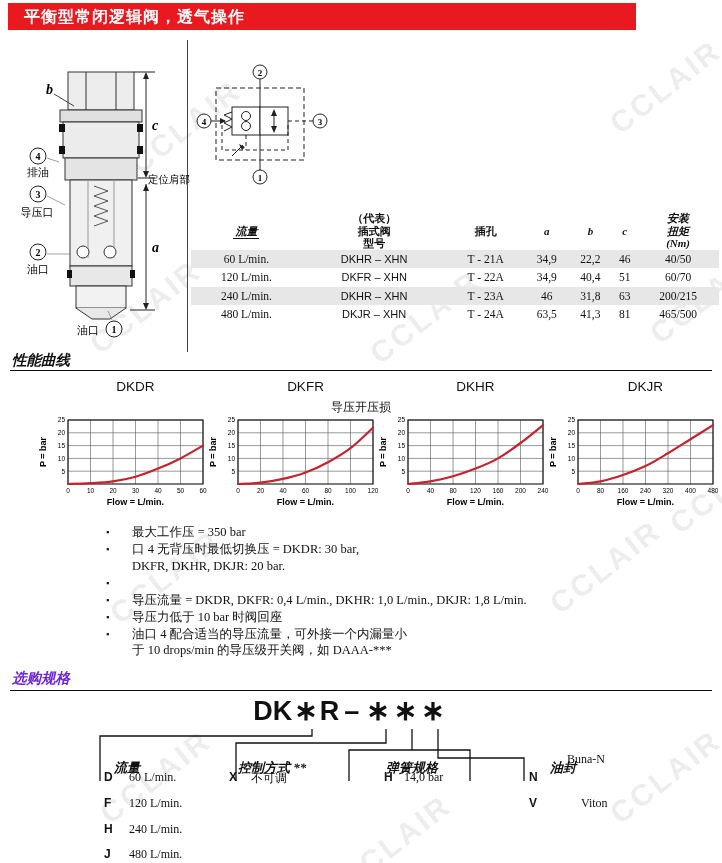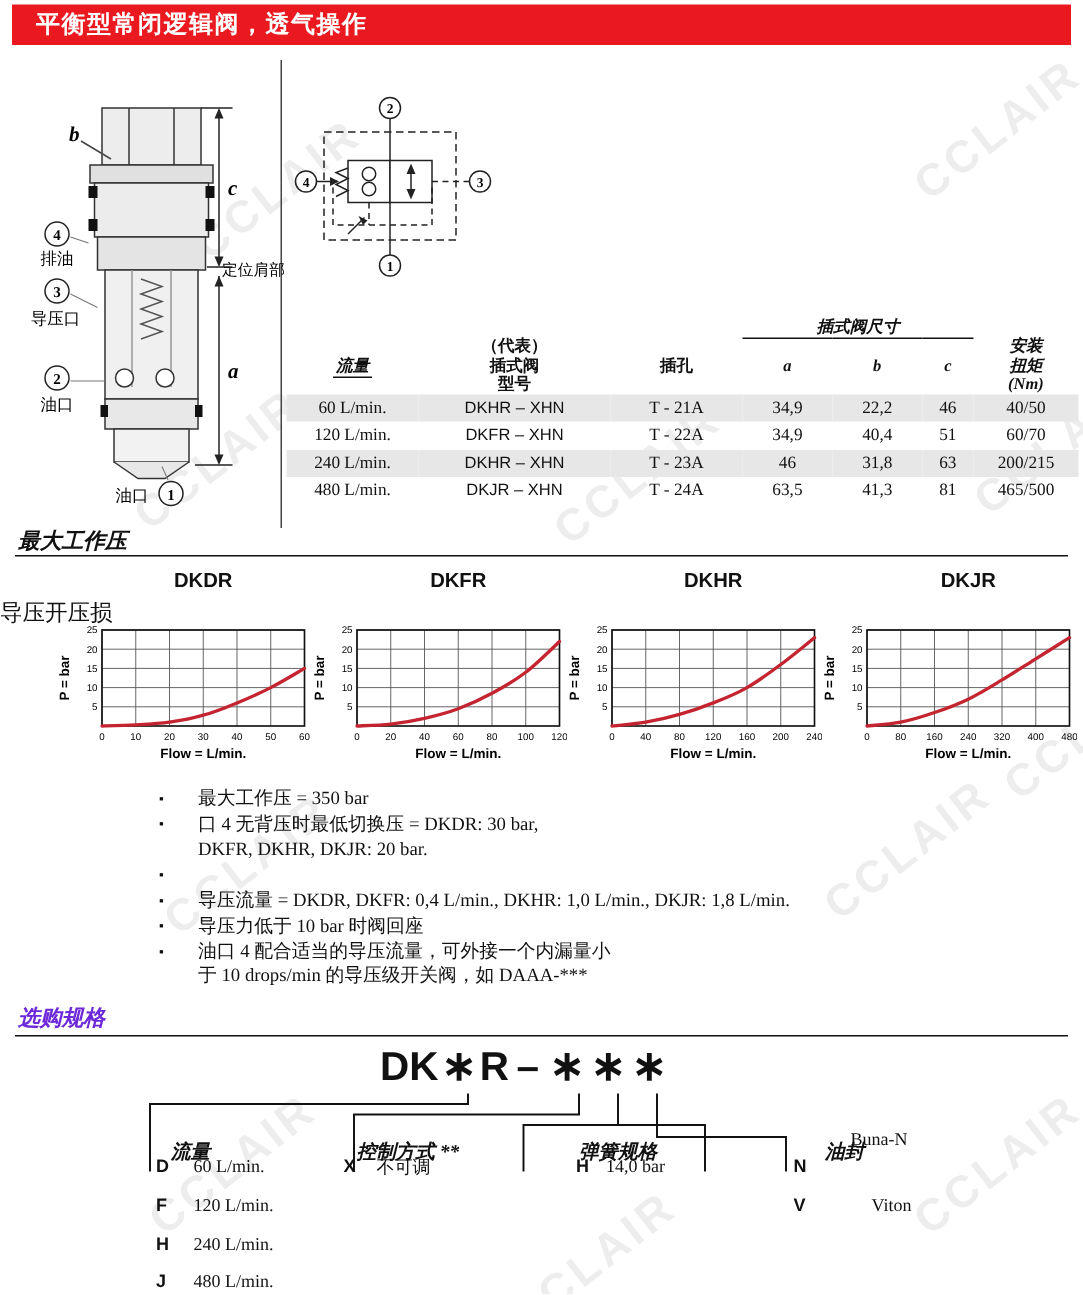--- a/index.html
+++ b/index.html
@@ -4,21 +4,21 @@
 <style>
   html,body{margin:0;padding:0;background:#fff;}
   #page{position:relative;width:722px;height:863px;background:#fff;overflow:hidden;
         font-family:"Liberation Serif", serif;color:#111;}
   .abs{position:absolute;}
   
   .wm{position:absolute;font-family:"Liberation Sans",sans-serif;font-weight:bold;
       font-size:30px;letter-spacing:3px;color:rgba(200,200,200,0.33);
       transform:rotate(-38deg);white-space:nowrap;pointer-events:none;}
   
-  .header-bar{position:absolute;left:8px;top:3px;width:706px;height:27px;background:#e9191f;}
+  .header-bar{position:absolute;left:8px;top:3px;width:628px;height:27px;background:#e9191f;}
   .header-title{color:#fff;font-family:"Liberation Serif",serif;font-weight:bold;
       font-size:16px;line-height:27px;padding-left:16px;letter-spacing:1px;}
   .col-divider{position:absolute;left:187px;top:40px;width:1px;height:312px;background:#444;}
   
   .section-title{position:absolute;left:12px;font-weight:bold;font-style:italic;font-size:14.5px;}
   .rule{position:absolute;left:10px;width:702px;border:none;border-top:1.6px solid #111;margin:0;}
   .red{color:#6d28d9;}
   
   #spec-table{position:absolute;left:191px;top:212px;width:528px;border-collapse:collapse;
       font-size:11.5px;}
@@ -26,22 +26,22 @@
   #spec-table thead td{font-weight:bold;font-size:11px;line-height:12.5px;}
   .th-pre{white-space:pre-line;}
   .grp-hdr{font-style:italic;border-bottom:1.2px solid #111;}
   .th-underline{border-bottom:1px solid #111;padding:0 2px 1px 2px;}
   .ital{font-style:italic;}
   #spec-table tbody tr{height:18.5px;}
   #spec-table tbody tr.shaded{background:#e7e7e7;}
   .cell-model{font-family:"Liberation Sans",sans-serif;font-weight:bold;font-size:11px;}
   
   .chart-title{position:absolute;top:379px;width:172px;text-align:center;padding-left:27px;
-      font-family:"Liberation Sans",sans-serif;font-weight:bold;font-size:13.5px;box-sizing:border-box;}
-  .chart-subtitle{position:absolute;left:0;top:399px;width:722px;text-align:left;font-size:15px;}
+      font-family:"Liberation Sans",sans-serif;font-weight:normal;font-size:13.5px;box-sizing:border-box;}
+  .chart-subtitle{position:absolute;left:0;top:399px;width:722px;text-align:center;font-size:12px;}
   .chart{position:absolute;top:414px;width:172px;height:100px;}
   
   #notes{position:absolute;left:106px;top:524px;width:588px;}
   .note-row{display:flex;align-items:flex-start;margin-bottom:0.5px;}
   .note-marker{width:26px;font-size:9px;line-height:16.5px;flex:0 0 26px;}
   .note-text{font-size:12.5px;line-height:16.5px;white-space:pre-line;}
   
   .order-code{position:absolute;left:240px;top:694px;width:220px;text-align:center;
       font-family:"Liberation Sans",sans-serif;font-weight:bold;font-size:27px;white-space:nowrap;}
   .code-part{margin:0 0;}
@@ -171,27 +171,20 @@
     <circle cx="68" cy="117" r="7" fill="#fff" stroke="#222"></circle>
     <text x="68" y="120.5" font-size="9" font-weight="bold" text-anchor="middle">1</text>
     <circle cx="12" cy="61" r="7" fill="#fff" stroke="#222"></circle>
     <text x="12" y="64.5" font-size="9" font-weight="bold" text-anchor="middle">4</text>
     <circle cx="128" cy="61" r="7" fill="#fff" stroke="#222"></circle>
     <text x="128" y="64.5" font-size="9" font-weight="bold" text-anchor="middle">3</text>
   </svg>
 
   <table id="spec-table">
     <thead>
-      <tr>
-        <td style="width:88px"></td>
-          <td style="width:128px"></td>
-          <td style="width:88px"></td>
-        <td colspan="3" class="grp-hdr" style="width:154px">插式阀尺寸</td>
-        <td style="width:70px"></td>
-      </tr>
       <tr>
         <td><span class="th-underline ital">流量</span></td>
         <td class="th-pre">（代表）
 插式阀
 型号</td>
         <td>插孔</td>
         <td class="ital">a</td>
         <td class="ital">b</td>
         <td class="ital">c</td>
         <td class="th-pre ital">安装
@@ -232,21 +225,21 @@
           <td class="cell-model">DKJR – XHN</td>
           <td>T - 24A</td>
           <td>63,5</td>
           <td>41,3</td>
           <td>81</td>
           <td>465/500</td>
         </tr>
       </tbody>
   </table>
 
-  <div class="section-title" style="top:351px">最大工作压</div>
+  <div class="section-title" style="top:351px">性能曲线</div>
   <hr class="rule" style="top:370px">
   <div class="chart-subtitle">导压开压损</div>
   <div id="charts-area">
       <div class="chart-title" style="left: 36px;">DKDR</div>
       <div class="chart" style="left: 36px;"><svg width="172" height="100" viewBox="0 0 172 100">
           <line x1="32" y1="6" x2="32" y2="70" stroke="#555" stroke-width="0.6"></line>
           <line x1="54.5" y1="6" x2="54.5" y2="70" stroke="#555" stroke-width="0.6"></line>
           <line x1="77" y1="6" x2="77" y2="70" stroke="#555" stroke-width="0.6"></line>
           <line x1="99.5" y1="6" x2="99.5" y2="70" stroke="#555" stroke-width="0.6"></line>
           <line x1="122" y1="6" x2="122" y2="70" stroke="#555" stroke-width="0.6"></line>

